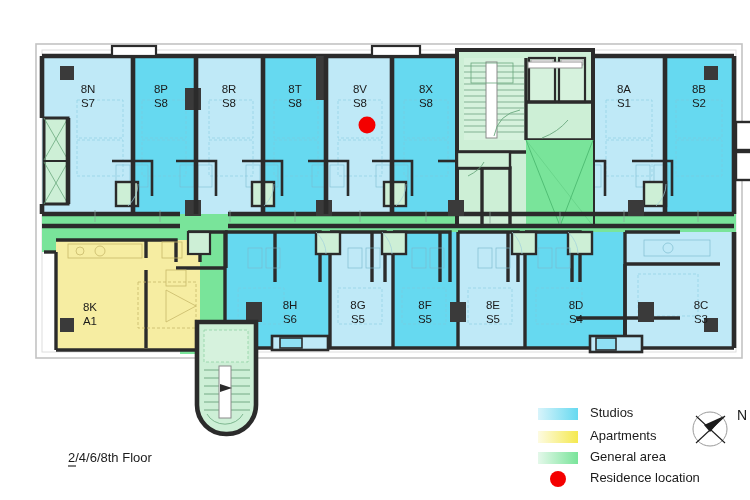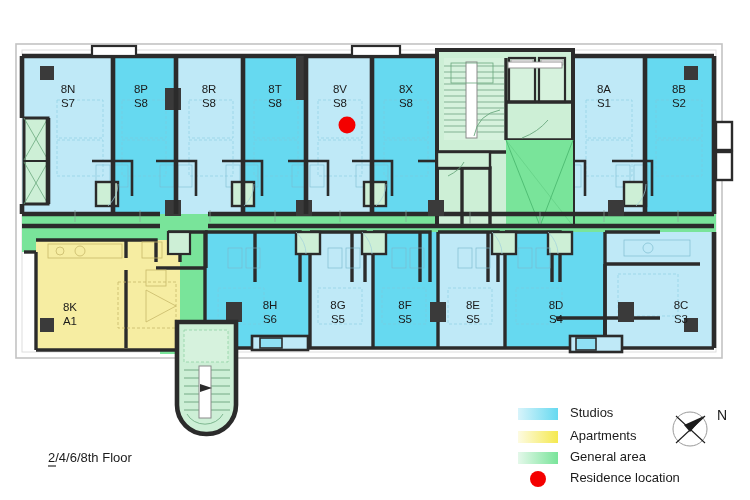--- a/index.html
+++ b/index.html
@@ -12,20 +12,21 @@
     height: 500px;
     position: relative;
     font-family: "Liberation Sans", sans-serif;
     overflow: hidden;
   }
   #plan-root {
     position: absolute;
     left: 0; top: 0;
     width: 639px;
     height: 500px;
+    padding-left: 20px;
   }
   svg.plan {
     display: block;
     width: 750px;
     height: 500px;
   }
   .unit-label {
     font-family: "Liberation Sans", sans-serif;
     font-size: 11.5px;
     fill: #1b1b1b;

